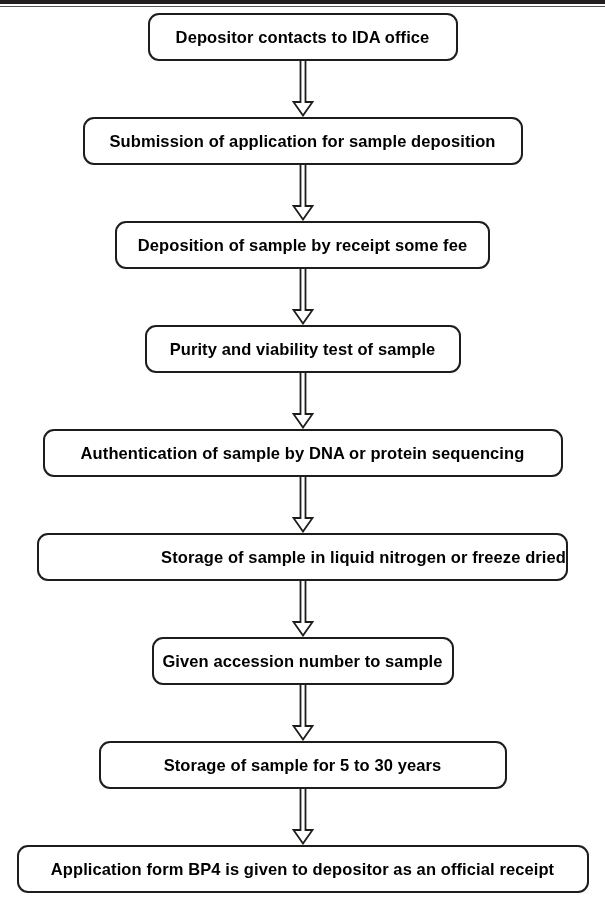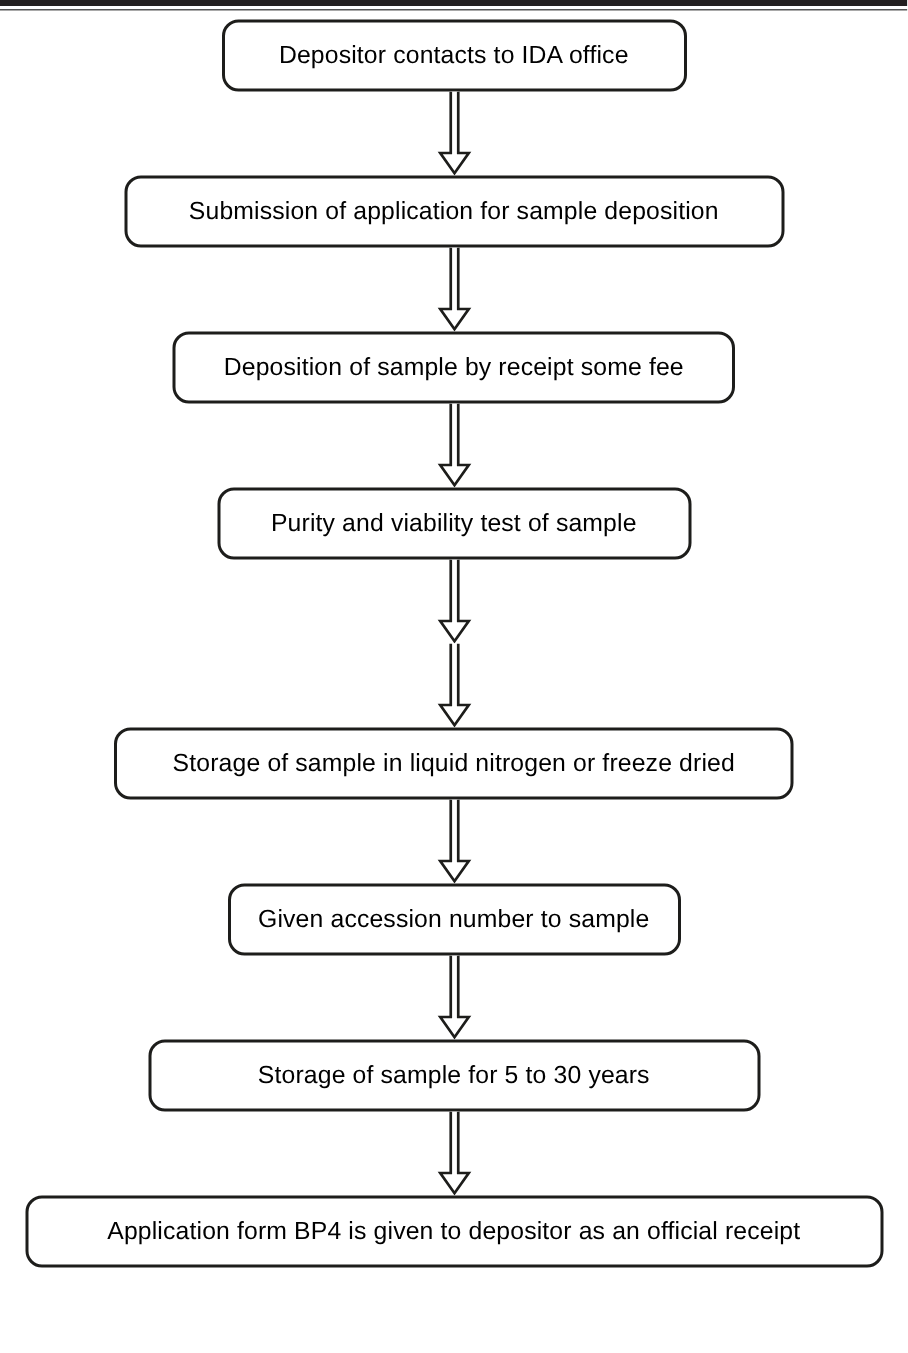--- a/index.html
+++ b/index.html
@@ -38,36 +38,36 @@
     border: 2px solid #1d1d1b;
     border-radius: 11px;
     background: #ffffff;
     display: flex;
     align-items: center;
     justify-content: center;
     flex: 0 0 auto;
   }
   .box span {
     font-size: 16.5px;
-    font-weight: normal;
+    font-weight: bold;
     color: #000000;
     white-space: nowrap;
     letter-spacing: 0.1px;
   }
   .arrow {
     flex: 0 0 auto;
     display: block;
   }
   
   .w0 { width: 310px; }
   .w1 { width: 440px; }
   .w2 { width: 375px; }
   .w3 { width: 316px; }
   .w4 { width: 520px; }
-  .w5 { width: 453px; }
+  .w5 { width: 531px; justify-content: flex-end; }
   .w6 { width: 302px; }
   .w7 { width: 408px; }
   .w8 { width: 572px; text-align: center; }
 </style>
 </head>
 <body>
 
 <div class="page">
   <div class="top-rule-thick"></div>
   <div class="top-rule-thin"></div>
@@ -95,20 +95,23 @@
       <path d="M9.5 0 L9.5 41 L2.5 41 L12 54.5 L21.5 41 L14.5 41 L14.5 0" fill="#ffffff" stroke="#1d1d1b" stroke-width="1.8" stroke-linejoin="miter"></path>
     </svg>
 
     <div class="box w3">
       <span>Purity and viability test of sample</span>
     </div>
     <svg class="arrow" width="24" height="56" viewBox="0 0 24 56">
       <path d="M9.5 0 L9.5 41 L2.5 41 L12 54.5 L21.5 41 L14.5 41 L14.5 0" fill="#ffffff" stroke="#1d1d1b" stroke-width="1.8" stroke-linejoin="miter"></path>
     </svg>
 
+    <div class="box w4">
+      <span>Authentication of sample by DNA or protein sequencing</span>
+    </div>
     <svg class="arrow" width="24" height="56" viewBox="0 0 24 56">
       <path d="M9.5 0 L9.5 41 L2.5 41 L12 54.5 L21.5 41 L14.5 41 L14.5 0" fill="#ffffff" stroke="#1d1d1b" stroke-width="1.8" stroke-linejoin="miter"></path>
     </svg>
 
     <div class="box w5">
       <span>Storage of sample in liquid nitrogen or freeze dried</span>
     </div>
     <svg class="arrow" width="24" height="56" viewBox="0 0 24 56">
       <path d="M9.5 0 L9.5 41 L2.5 41 L12 54.5 L21.5 41 L14.5 41 L14.5 0" fill="#ffffff" stroke="#1d1d1b" stroke-width="1.8" stroke-linejoin="miter"></path>
     </svg>

